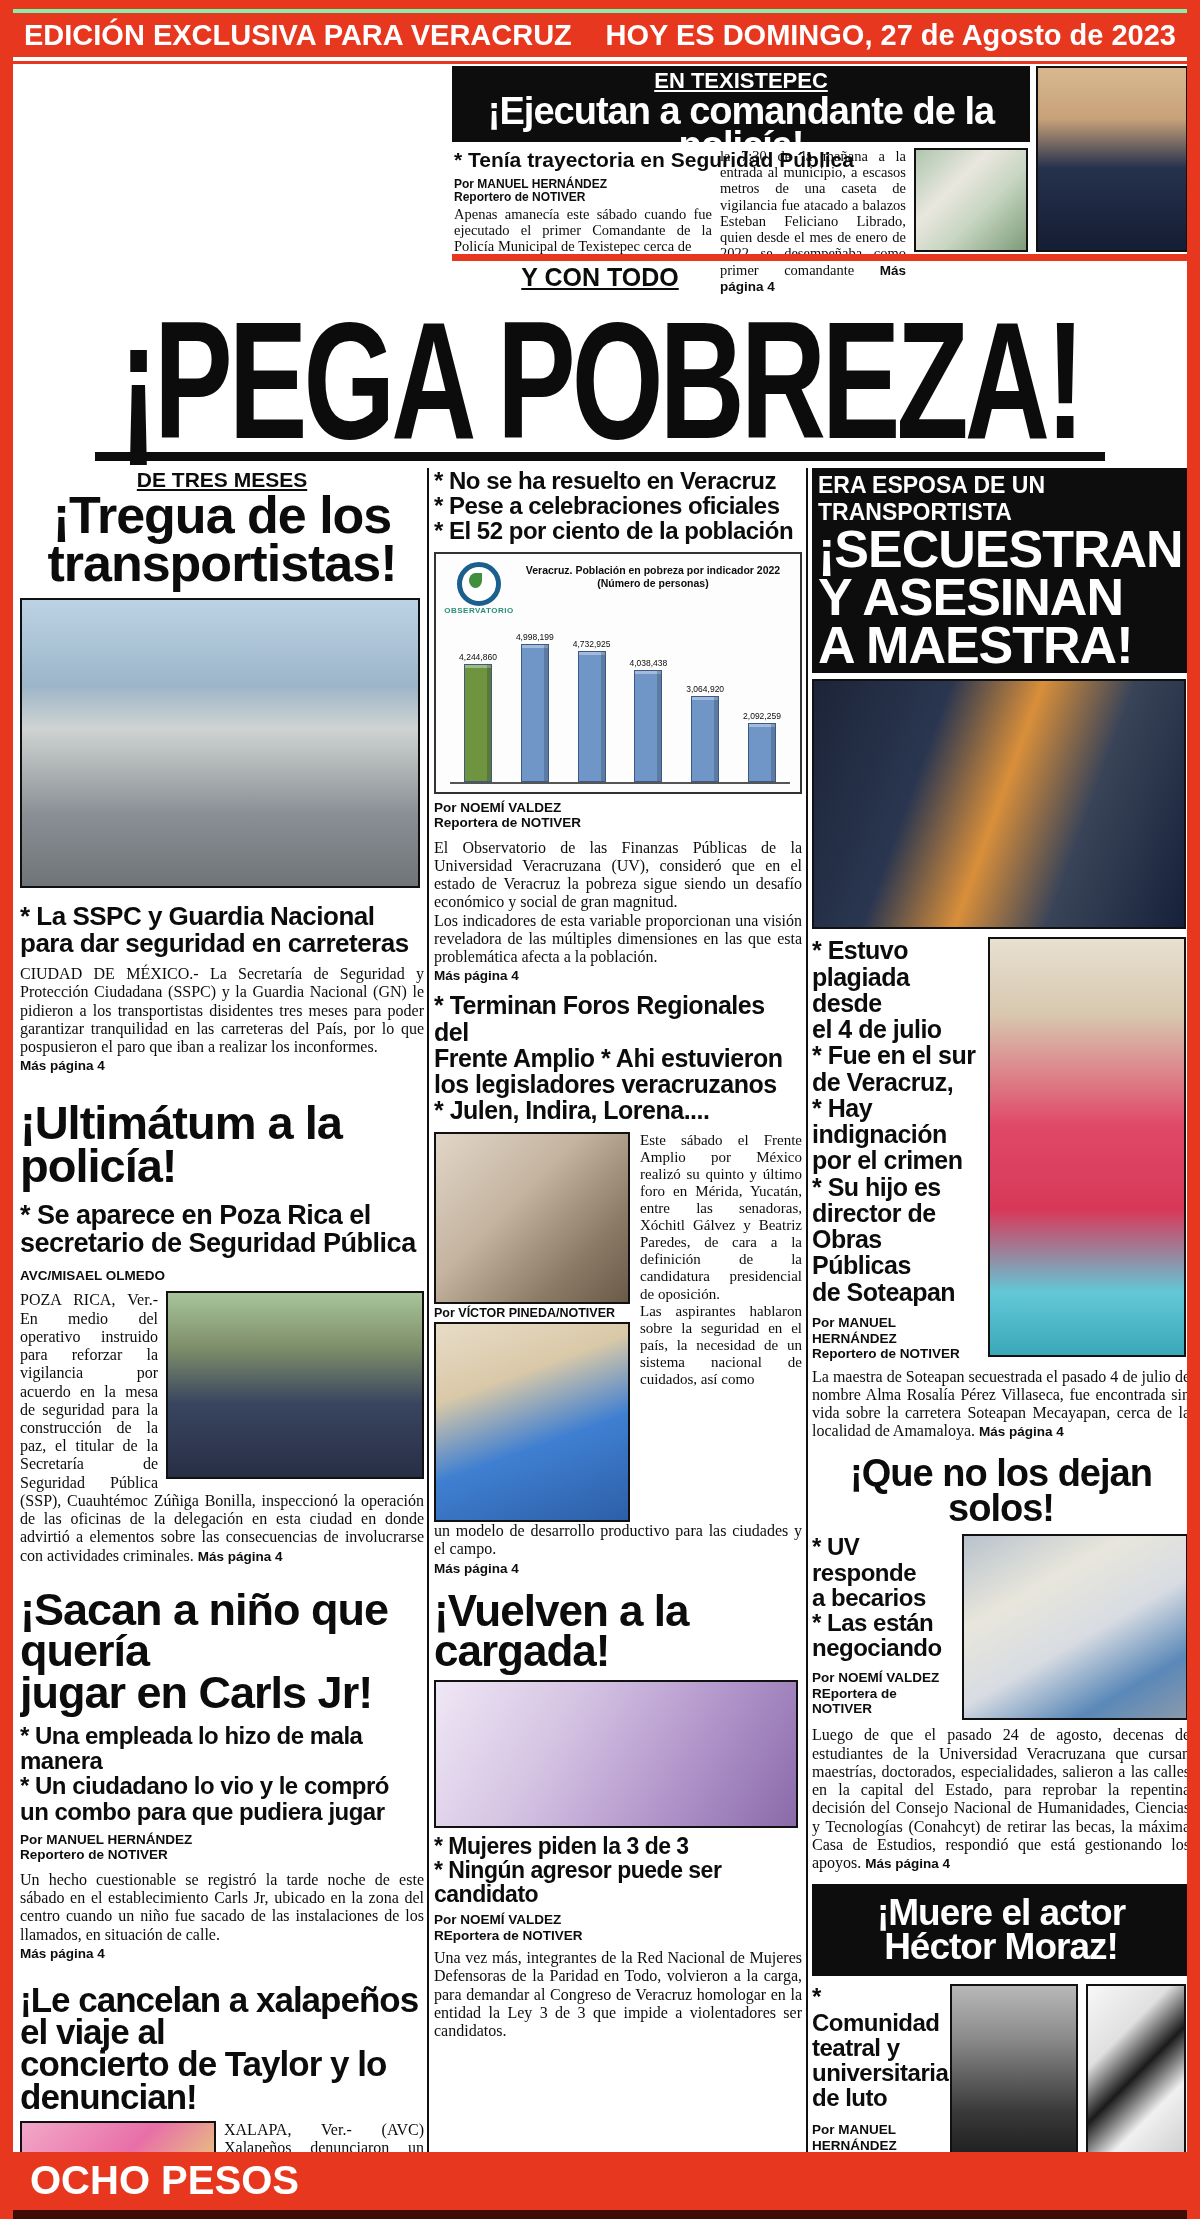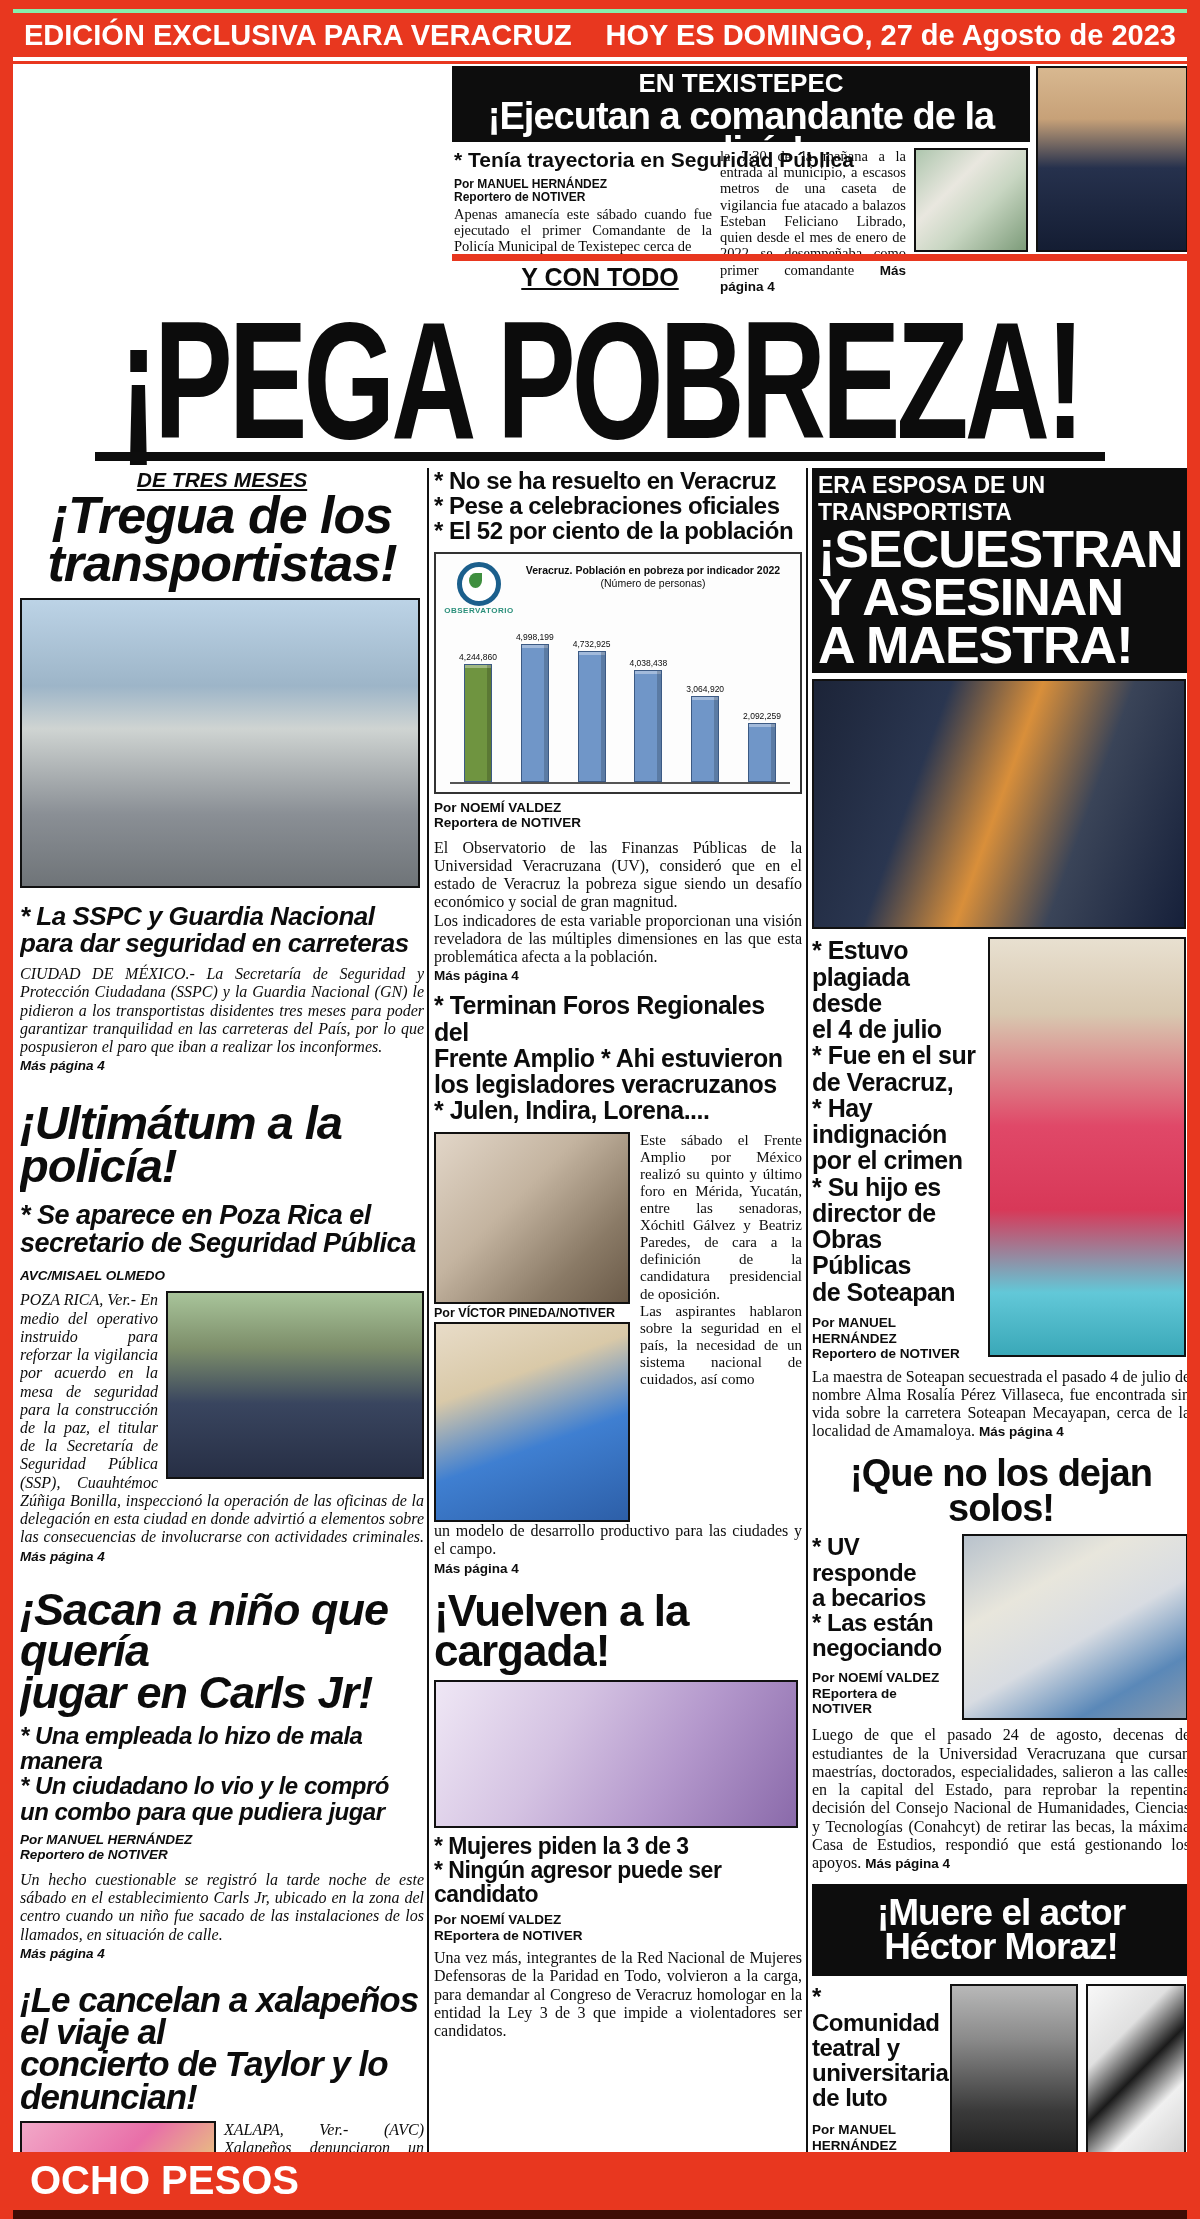--- a/index.html
+++ b/index.html
@@ -21,41 +21,41 @@
      border:4px solid #111;box-sizing:border-box;text-align:center;z-index:3;}
   .tagline{margin-top:8px;color:#fff;font-weight:bold;font-size:27px;
      text-shadow:-2px 0 #000,2px 0 #000,0 -2px #000,0 2px #000,2px 2px #000,-2px -2px #000;}
   .logotext{color:#fff;font-weight:bold;font-size:103px;line-height:1.0;letter-spacing:1px;
      transform:scaleY(1.18);transform-origin:top center;
      text-shadow:-3px 0 #000,3px 0 #000,0 -3px #000,0 3px #000,3px 3px #000,-3px -3px #000,3px -3px #000,-3px 3px #000;}
   
   .texis{position:absolute;left:452px;top:66px;width:736px;height:186px;z-index:3;}
   .texis .blackbar{position:absolute;left:0;top:0;width:578px;height:76px;background:#0d0d0d;
      color:#fff;text-align:center;padding-top:2px;box-sizing:border-box;}
-  .texis .blackbar .kick{font-weight:bold;font-size:26px;}
+  .texis .blackbar .kick{font-weight:bold;font-size:22px;text-decoration:underline;}
   .texis .blackbar .head{font-weight:bold;font-size:38px;letter-spacing:-1px;line-height:0.9;}
   .texis .sub{position:absolute;left:2px;top:82px;font-weight:bold;font-size:21px;}
   .texis .by{position:absolute;left:2px;top:112px;font-weight:bold;font-size:12px;line-height:1.1;}
   .texis .c1{position:absolute;left:2px;top:140px;width:258px;font-family:"Liberation Serif",serif;
      font-size:14.5px;line-height:1.12;text-align:justify;}
   .texis .c2{position:absolute;left:268px;top:82px;width:186px;font-family:"Liberation Serif",serif;
      font-size:14.5px;line-height:1.12;text-align:justify;}
   .texis .amb{position:absolute;left:462px;top:82px;width:114px;height:104px;}
   .texis .officer{position:absolute;right:0;top:0;width:152px;height:186px;}
   .redrule{position:absolute;left:452px;top:254px;width:736px;height:7px;background:#e8371f;z-index:3;}
   
   .kicker-main{position:absolute;left:0;top:263px;width:1200px;text-align:center;font-weight:bold;
      font-size:25px;text-decoration:underline;z-index:3;}
   .megahead{position:absolute;left:0;top:296px;width:1200px;text-align:center;font-weight:bold;
      font-size:118px;letter-spacing:-4px;line-height:1;transform:scaleY(1.42);transform-origin:top center;
      white-space:nowrap;z-index:3;}
   .blackrule{position:absolute;left:95px;top:452px;width:1010px;height:9px;background:#0d0d0d;z-index:3;}
   
   .col{position:absolute;top:468px;height:1688px;overflow:hidden;z-index:3;}
-  .col-left{left:20px;width:404px;font-style:italic;}
+  .col-left{left:20px;width:404px;}
   .col-center{left:434px;width:368px;}
   .col-right{left:812px;width:378px;}
   .vdiv{position:absolute;top:468px;height:1684px;width:2px;background:#111;z-index:3;}
   .vd1{left:427px}.vd2{left:806px}
   
   .pre{white-space:pre-line;}
   .kick-sm{text-align:center;font-weight:bold;font-size:21px;text-decoration:underline;}
   .h1{font-weight:bold;letter-spacing:-1px;line-height:0.92;color:#0c0c0c;}
   .subhead{font-weight:bold;font-size:23px;line-height:1.05;letter-spacing:-0.5px;}
   .byline{font-weight:bold;font-size:13.5px;line-height:1.15;}
@@ -65,21 +65,21 @@
   .row{display:flex;gap:8px;}
   .blackbox{background:#0d0d0d;color:#fff;padding:4px 6px;}
   
   .chart-box{border:2px solid #333;background:#fdfdfd;padding:6px 8px 2px;position:relative;height:242px;box-sizing:border-box;}
   .chart-head{display:flex;}
   .obs-logo{width:70px;text-align:center;}
   .obs-icon{width:34px;height:34px;border-radius:50%;border:5px solid #1b5f8c;margin:2px auto 0;position:relative;background:#fff;}
   .obs-icon:after{content:"";position:absolute;left:7px;top:6px;width:13px;height:15px;background:#3f8f3f;border-radius:50% 0 50% 50%;}
   .obs-name{font-size:8px;font-weight:bold;color:#2a8f7a;letter-spacing:0.5px;}
   .chart-title{flex:1;text-align:center;font-weight:bold;font-size:10.5px;line-height:1.3;padding-top:4px;}
-  .chart-sub{font-weight:normal;}
+  .chart-sub{font-weight:bold;}
   .chart-bars{position:absolute;left:14px;right:10px;bottom:8px;height:178px;display:flex;
      align-items:flex-end;justify-content:space-between;border-bottom:2px solid #555;padding:0 6px;}
   .bar-group{display:flex;flex-direction:column;align-items:center;width:44px;}
   .bar-label{font-size:8.5px;margin-bottom:2px;white-space:nowrap;}
   .bar{width:26px;border:1px solid #3c5a84;box-shadow:inset -4px 0 0 rgba(0,0,0,0.18),inset 0 3px 0 rgba(255,255,255,0.35);}
 </style>
 </head>
 <body>
 
 <div class="page">

